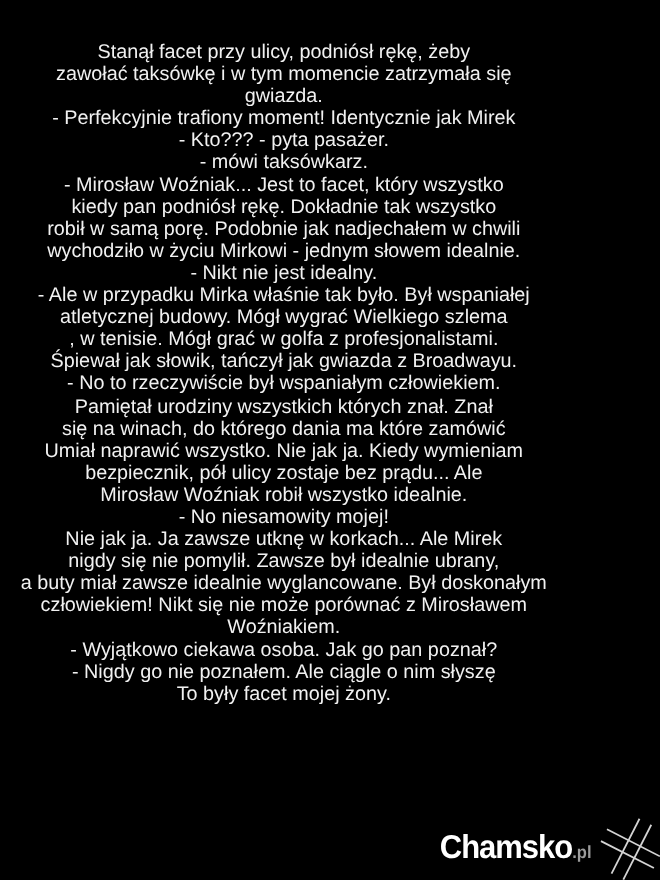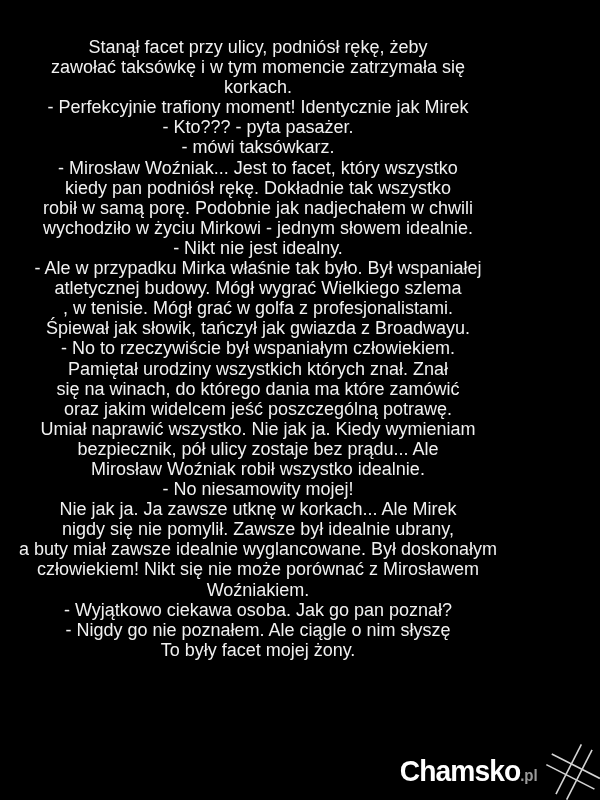--- a/index.html
+++ b/index.html
@@ -65,37 +65,36 @@
     height: 60px;
     overflow: visible;
   }
 </style>
 </head>
 <body>
 
 <div class="story">
     <div class="line">Stanął facet przy ulicy, podniósł rękę, żeby</div>
     <div class="line">zawołać taksówkę i w tym momencie zatrzymała się</div>
-    <div class="line">korkach.</div>
+    <div class="line">gwiazda.</div>
     <div class="line">- Perfekcyjnie trafiony moment! Identycznie jak Mirek</div>
     <div class="line">- Kto??? - pyta pasażer.</div>
     <div class="line">- mówi taksówkarz.</div>
     <div class="line">- Mirosław Woźniak... Jest to facet, który wszystko</div>
     <div class="line">kiedy pan podniósł rękę. Dokładnie tak wszystko</div>
     <div class="line">robił w samą porę. Podobnie jak nadjechałem w chwili</div>
     <div class="line">wychodziło w życiu Mirkowi - jednym słowem idealnie.</div>
     <div class="line">- Nikt nie jest idealny.</div>
     <div class="line">- Ale w przypadku Mirka właśnie tak było. Był wspaniałej</div>
     <div class="line">atletycznej budowy. Mógł wygrać Wielkiego szlema</div>
     <div class="line">, w tenisie. Mógł grać w golfa z profesjonalistami.</div>
     <div class="line">Śpiewał jak słowik, tańczył jak gwiazda z Broadwayu.</div>
     <div class="line">- No to rzeczywiście był wspaniałym człowiekiem.</div>
     <div class="line">Pamiętał urodziny wszystkich których znał. Znał</div>
     <div class="line">się na winach, do którego dania ma które zamówić</div>
-    <div class="line">oraz jakim widelcem jeść poszczególną potrawę.</div>
     <div class="line">Umiał naprawić wszystko. Nie jak ja. Kiedy wymieniam</div>
     <div class="line">bezpiecznik, pół ulicy zostaje bez prądu... Ale</div>
     <div class="line">Mirosław Woźniak robił wszystko idealnie.</div>
     <div class="line">- No niesamowity mojej!</div>
     <div class="line">Nie jak ja. Ja zawsze utknę w korkach... Ale Mirek</div>
     <div class="line">nigdy się nie pomylił. Zawsze był idealnie ubrany,</div>
     <div class="line">a buty miał zawsze idealnie wyglancowane. Był doskonałym</div>
     <div class="line">człowiekiem! Nikt się nie może porównać z Mirosławem</div>
     <div class="line">Woźniakiem.</div>
     <div class="line">- Wyjątkowo ciekawa osoba. Jak go pan poznał?</div>

